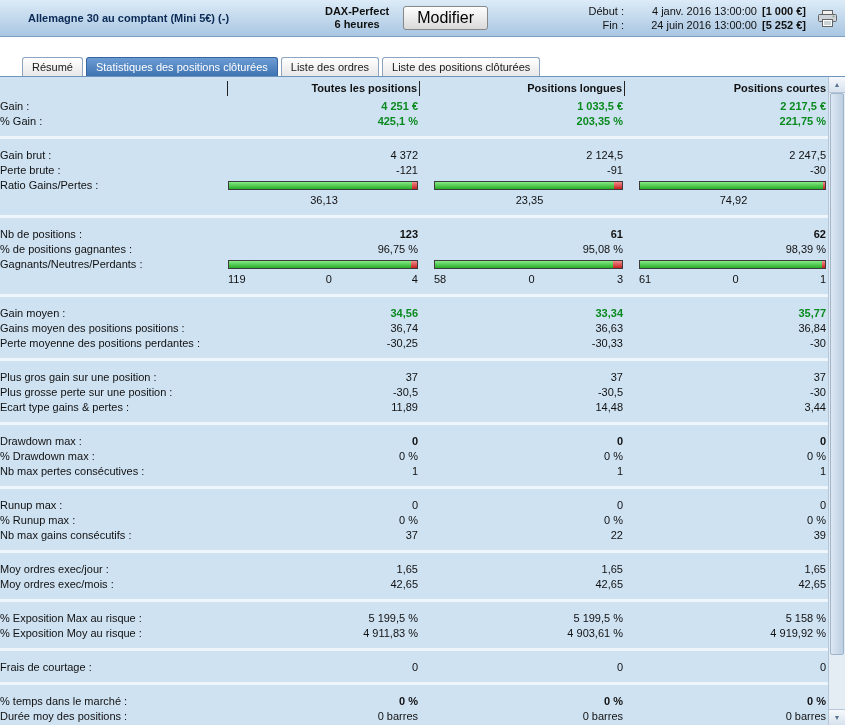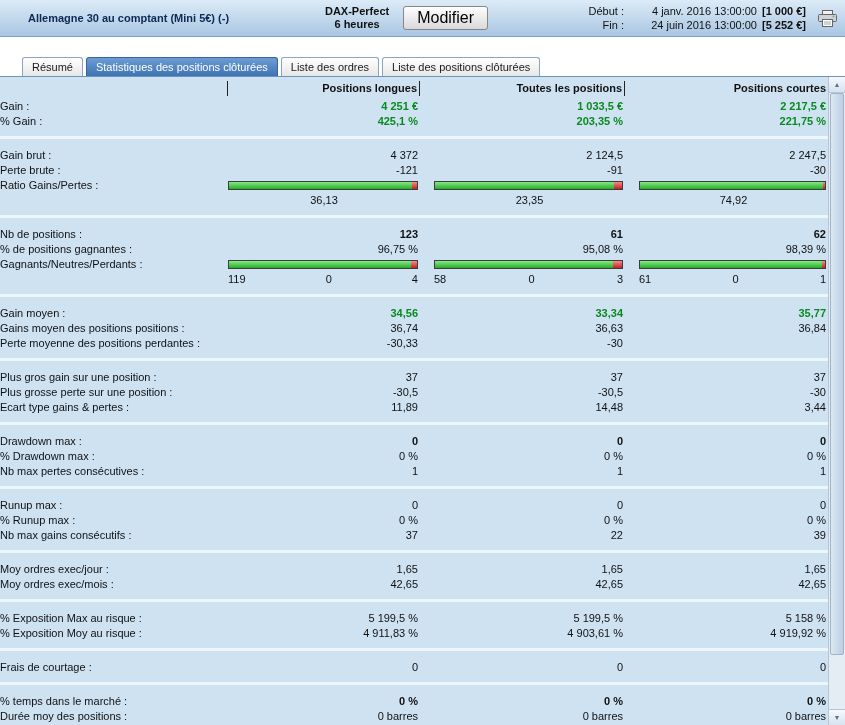--- a/index.html
+++ b/index.html
@@ -86,22 +86,22 @@
   <div class="tabs">
     <div class="tab">Résumé</div>
     <div class="tab active">Statistiques des positions clôturées</div>
     <div class="tab">Liste des ordres</div>
     <div class="tab">Liste des positions clôturées</div>
   </div>
 
   <div class="content">
     <div class="row thead">
       <div class="cell label sep"></div>
+      <div class="cell sep">Toutes les positions</div>
       <div class="cell sep">Positions longues</div>
-      <div class="cell sep">Toutes les positions</div>
       <div class="cell">Positions courtes</div>
     </div>
     <div>
         <div class="group">
           <div class="row">
             <div class="cell label">Gain :</div>
             <div class="cell val green-bold">4 251 €</div>
             <div class="cell val green-bold">1 033,5 €</div>
             <div class="cell val green-bold">2 217,5 €</div>
           </div>
@@ -214,20 +214,21 @@
             <div class="cell val green-bold">35,77</div>
           </div>
           <div class="row">
             <div class="cell label">Gains moyen des positions positions :</div>
             <div class="cell val normal">36,74</div>
             <div class="cell val normal">36,63</div>
             <div class="cell val normal">36,84</div>
           </div>
           <div class="row">
             <div class="cell label">Perte moyenne des positions perdantes :</div>
+            <div class="cell val normal">-30,25</div>
             <div class="cell val normal">-30,33</div>
             <div class="cell val normal">-30</div>
           </div>
         </div>
         <div class="group">
           <div class="row">
             <div class="cell label">Plus gros gain sur une position :</div>
             <div class="cell val normal">37</div>
             <div class="cell val normal">37</div>
             <div class="cell val normal">37</div>

